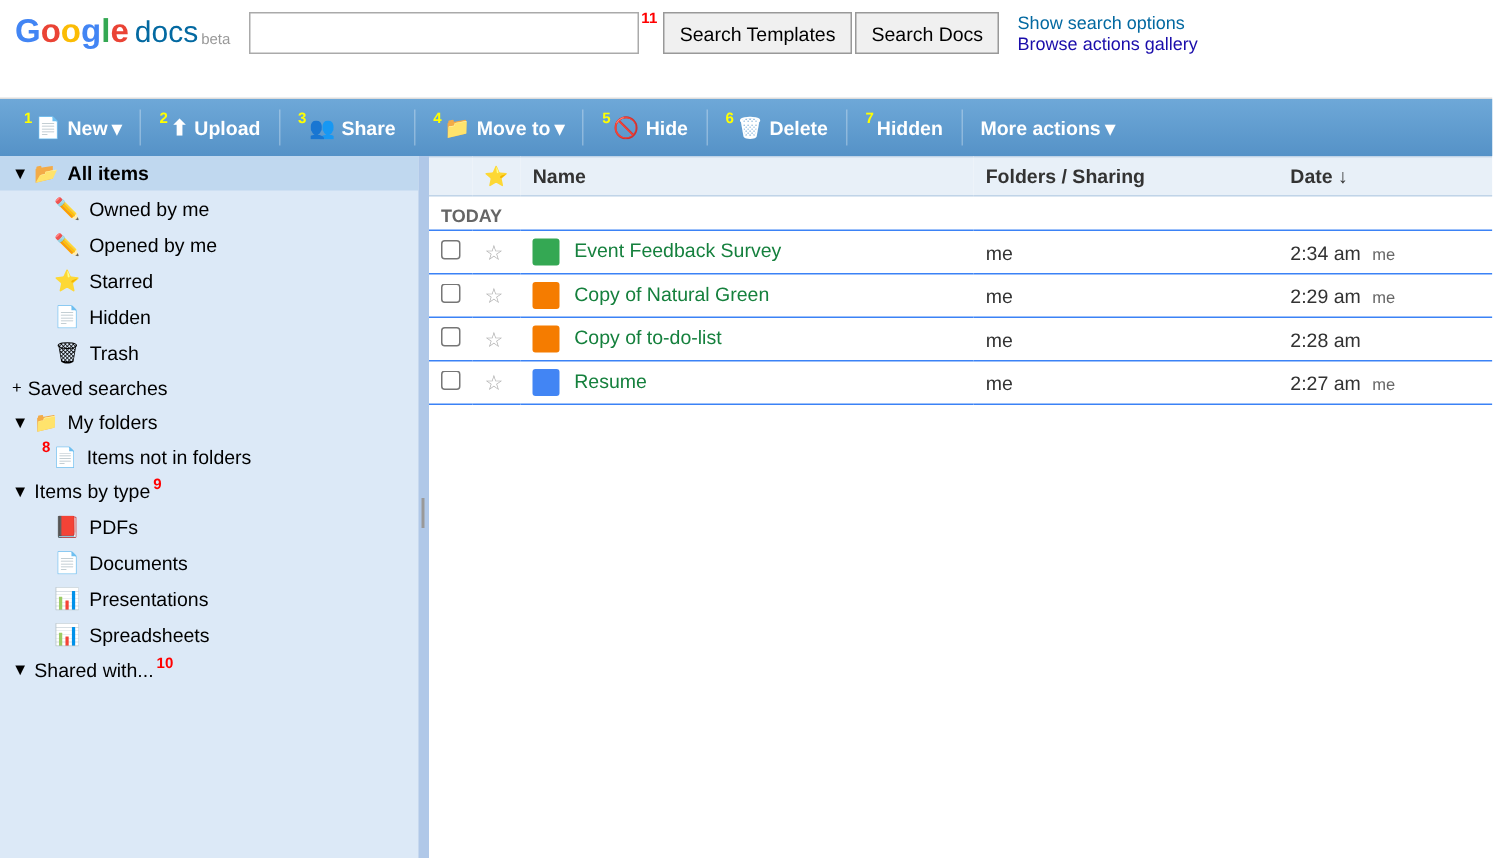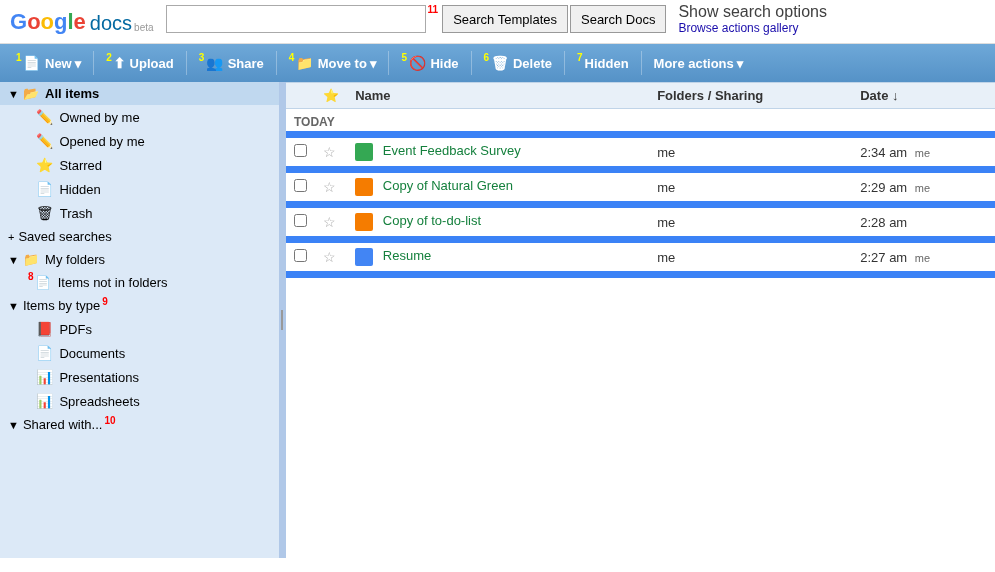--- a/index.html
+++ b/index.html
@@ -1,19 +1,19 @@
 <!DOCTYPE html>
 <html><head>
   <meta charset="utf-8">
   <style>
     * { margin: 0; padding: 0; box-sizing: border-box; }
     body { font-family: Arial, sans-serif; font-size: 13px; background: #fff; width: 995px; height: 572px; overflow: hidden; }
 
     
-    #header { display: flex; align-items: flex-end; padding: 8px 10px; background: #fff; border-bottom: 1px solid #ddd; height: 44px; }
+    #header { display: flex; align-items: flex-start; padding: 8px 10px; background: #fff; border-bottom: 1px solid #ddd; height: 66px; }
     #logo { display: flex; align-items: flex-end; margin-right: 12px; }
     #logo .google-text { font-size: 22px; font-weight: bold; }
     #logo .g { color: #4285F4; }
     #logo .o1 { color: #EA4335; }
     #logo .o2 { color: #FBBC05; }
     #logo .g2 { color: #4285F4; }
     #logo .l { color: #34A853; }
     #logo .e { color: #EA4335; }
     #logo .docs { font-size: 18px; color: #4285F4; margin-left: 2px; }
     #logo .beta { font-size: 10px; color: #999; display: block; text-align: right; margin-top: -4px; }
@@ -41,21 +41,21 @@
     .saved-searches-row { display: flex; align-items: center; padding: 4px 8px; cursor: pointer; font-size: 13px; }
     .my-folders-row { display: flex; align-items: center; padding: 4px 8px; cursor: pointer; font-size: 13px; }
     .items-not-in-folders { display: flex; align-items: center; padding: 4px 8px 4px 28px; cursor: pointer; font-size: 13px; }
     .items-by-type-row { display: flex; align-items: center; padding: 4px 8px; cursor: pointer; font-size: 13px; }
     .shared-with-row { display: flex; align-items: center; padding: 4px 8px; cursor: pointer; font-size: 13px; }
 
     
     #content { flex: 1; overflow-y: auto; background: #fff; }
     #content-table { width: 100%; border-collapse: collapse; }
     #content-table th { background: #e8f0f8; border-bottom: 1px solid #c0d4e8; border-top: 1px solid #c0d4e8; padding: 5px 8px; text-align: left; font-size: 13px; color: #333; white-space: nowrap; }
-    #content-table td { padding: 5px 8px; border-bottom: 7px solid #3b82f6; font-size: 13px; vertical-align: middle; }
+    #content-table td { padding: 5px 8px; border-bottom: 1px solid #3b82f6; font-size: 13px; vertical-align: middle; }
     .check-col { width: 24px; }
     .star-col { width: 24px; }
     .file-name { color: #15803d; cursor: pointer; font-size: 13px; }
     .sharing-text { color: #333; font-size: 13px; }
     .date-text { color: #333; font-size: 13px; }
     .me-badge { color: #666; font-size: 11px; margin-left: 4px; }
 
     
     #resize-handle { width: 6px; background: #b0c8e8; cursor: col-resize; position: relative; }
     #resize-handle::after { content: ''; position: absolute; top: 50%; left: 1px; width: 2px; height: 20px; background: #999; margin-top: -10px; }
@@ -76,21 +76,21 @@
     </span>
     <span class="docs" style="margin-left:4px; font-size:20px; color:#0369a1;"> docs</span>
     <span class="beta" style="font-size:10px; color:#999; align-self:flex-end; margin-bottom:2px; margin-left:2px;">beta</span>
   </div>
   <div id="search-area">
     <input type="text" id="search-input" style="width: 260px; height: 28px; border: 1px solid rgb(170, 170, 170); padding: 0px 6px; font-size: 13px;" placeholder="">
     <span style="color:red; font-size:10px; font-weight:bold; position:relative; top:-10px; margin-left:2px;">11</span>
     <button style="height:28px; margin-left:4px; padding:0 10px; background:#f0f0f0; border:1px solid #999; cursor:pointer; font-size:13px;">Search Templates</button>
     <button style="height:28px; margin-left:2px; padding:0 10px; background:#f0f0f0; border:1px solid #999; cursor:pointer; font-size:13px;">Search Docs</button>
     <div id="search-links" style="margin-left:12px; display:flex; flex-direction:column;">
-      <a style="color:#404040; font-size:16px; text-decoration:none; cursor:pointer;">Show search options</a>
+      <a style="color:#0369a1; font-size:12px; text-decoration:none; cursor:pointer;">Show search options</a>
       <a style="color:#1a0dab; font-size:12px; text-decoration:none; cursor:pointer;">Browse actions gallery</a>
     </div>
   </div>
 </div>
 
 <div id="toolbar">
   <button class="toolbar-btn">
     <span class="badge">1</span>
     <span class="icon">📄</span>
     <span>New</span>

